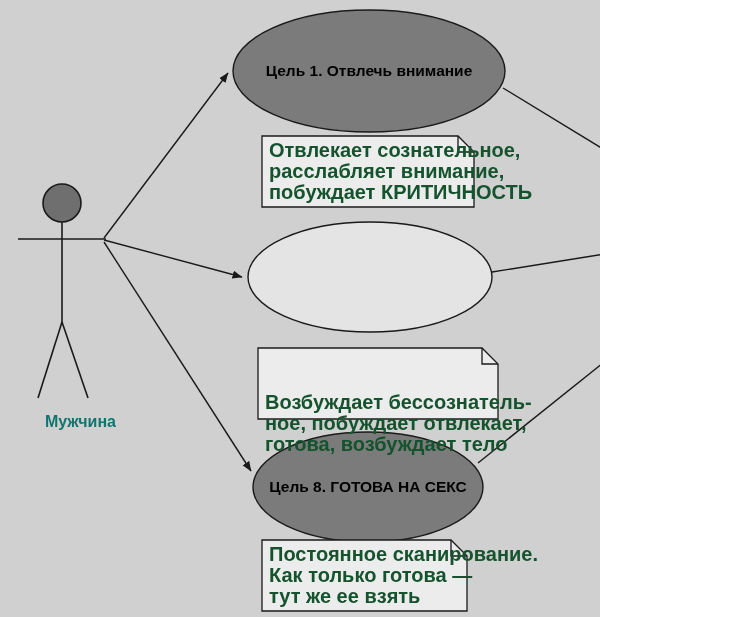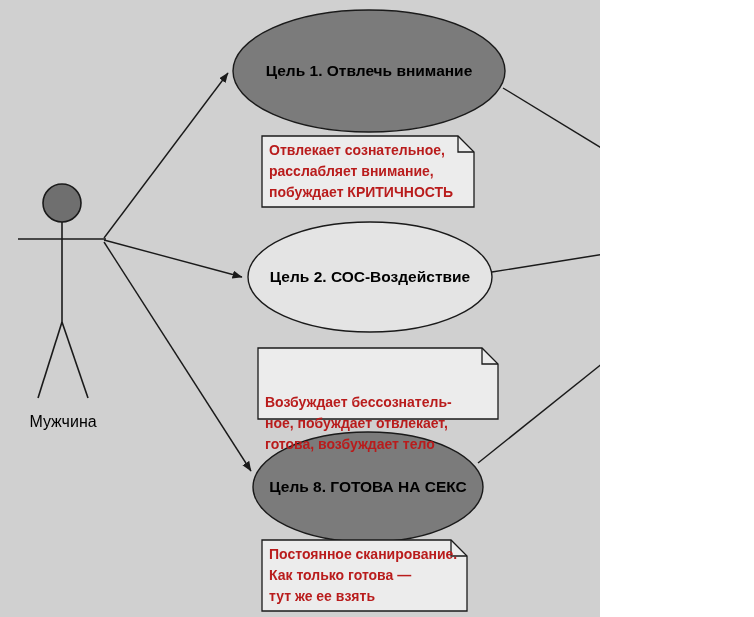--- a/index.html
+++ b/index.html
@@ -17,32 +17,32 @@
     display:flex;align-items:center;justify-content:center;
     text-align:center;
     font-weight:bold;
     font-size:15.5px;
     color:#000;
     pointer-events:none;
   }
   .note-text{
     position:absolute;
     font-weight:bold;
-    font-size:14px;
+    font-size:20px;
     line-height:21px;
-    color:#b91c1c;
+    color:#14532d;
     pointer-events:none;
     white-space:nowrap;
   }
   .actor-label{
     position:absolute;
-    font-weight:normal;
+    font-weight:bold;
     font-size:16px;
-    color:#000000;
-    text-align:center;
+    color:#0f766e;
+    text-align:right;
     pointer-events:none;
   }
 </style>
 </head>
 <body>
 
 <div class="canvas">
 
   <svg class="layer" width="754" height="617" viewBox="0 0 754 617">
     <defs>
@@ -89,21 +89,20 @@
 
       <path d="M258,348 H482 L498,364 V419 H258 Z"></path>
       <path d="M482,348 V364 H498" fill="none"></path>
 
       <path d="M262,540 H451 L467,556 V611 H262 Z"></path>
       <path d="M451,540 V556 H467" fill="none"></path>
     </g>
   </svg>
 
   <div class="ellipse-label" style="left:233px;top:10px;width:272px;height:122px;">Цель 1. Отвлечь внимание</div>
-  <div class="ellipse-label" style="left:248px;top:222px;width:244px;height:110px;">Цель 2. СОС-Воздействие</div>
   <div class="ellipse-label" style="left:253px;top:432px;width:230px;height:110px;">Цель 8. ГОТОВА НА СЕКС</div>
 
   <div class="note-text" style="left:269px;top:140px;">
     <div>Отвлекает сознательное,</div>
     <div>расслабляет внимание,</div>
     <div>побуждает КРИТИЧНОСТЬ</div>
   </div>
   <div class="note-text" style="left:265px;top:352px;margin-top:40px;">
     <div>Возбуждает бессознатель-</div>
     <div>ное, побуждает отвлекает,</div>

